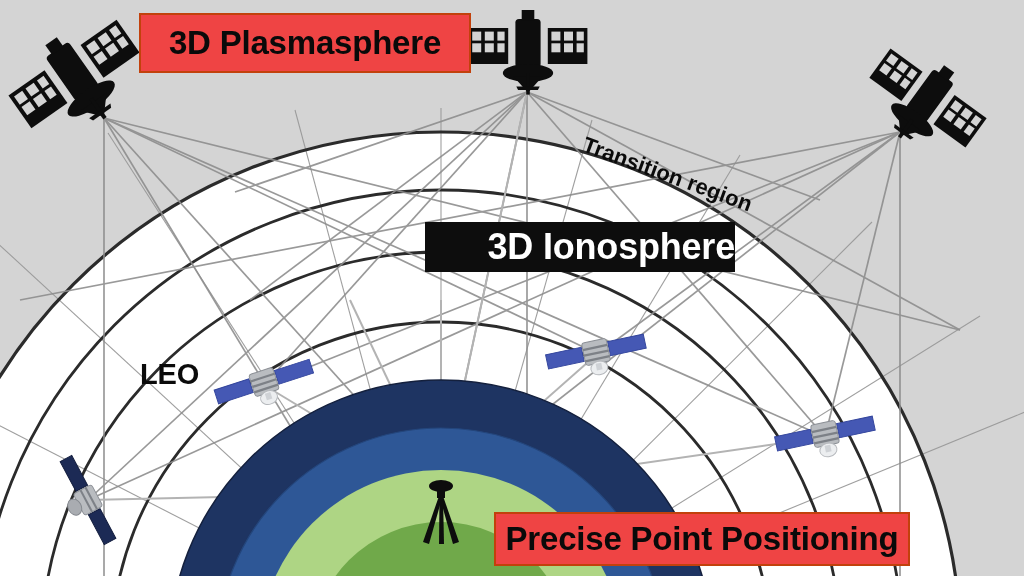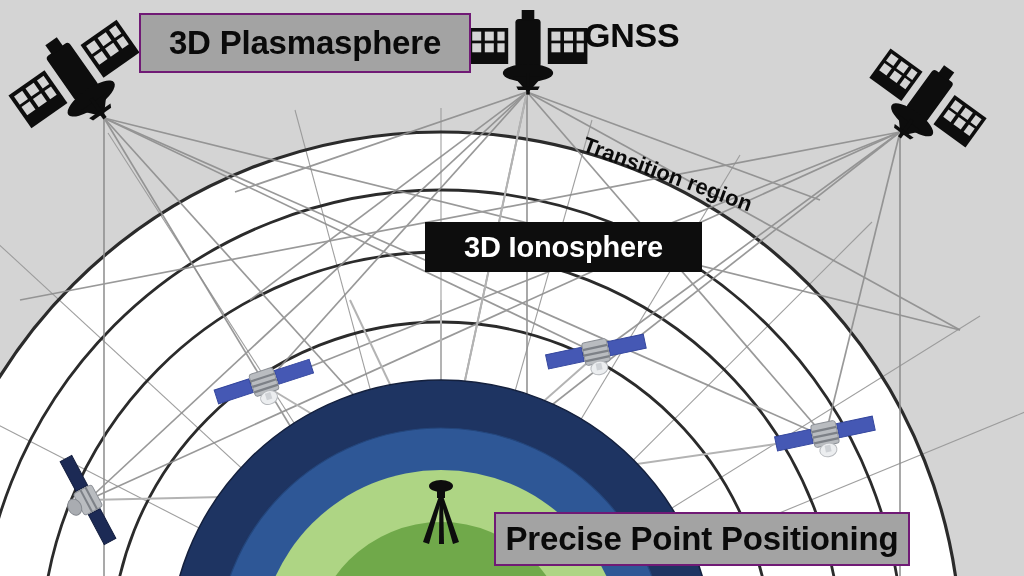--- a/index.html
+++ b/index.html
@@ -26,22 +26,22 @@
     position: absolute;
     box-sizing: border-box;
     display: flex;
     align-items: center;
     justify-content: center;
     white-space: nowrap;
     font-weight: bold;
     letter-spacing: -0.2px;
   }
   .label-white {
-    background: #a3a3a3;
-    border: 2px solid #701a75;
+    background: #ef4444;
+    border: 2px solid #c2410c;
     color: #0a0a0a;
   }
   .label-black {
     background: #0d0d0d;
     color: #ffffff;
   }
   .label-plain {
     color: #0a0a0a;
     font-weight: bold;
     background: transparent;
@@ -53,22 +53,23 @@
     font-size: 33px;
   }
   #lbl-gnss {
     left: 584px; top: 12px;
     width: 120px; height: 46px;
     font-size: 34px;
     justify-content: flex-start;
   }
   #lbl-ionosphere {
     left: 425px; top: 222px;
-    width: 277px; height: 50px;
-    font-size: 29px;
+    width: 310px; height: 50px;
+    font-size: 36px;
+    justify-content: flex-end;
   }
   #lbl-leo {
     left: 140px; top: 357px;
     width: 72px; height: 34px;
     font-size: 29px;
     justify-content: flex-start;
   }
   #lbl-ppp {
     left: 494px; top: 512px;
     width: 416px; height: 54px;
@@ -268,30 +269,30 @@
       <g transform="translate(928,98) rotate(36) scale(0.9)">
         <use href="#gnss-sat"></use>
       </g>
     </g>
   </svg>
 
   <div class="label-box label-white" id="lbl-plasmasphere">
     <span>3D Plasmasphere</span>
   </div>
 
-  <div class="label-box label-plain" id="lbl-gnss">
-    <span>GNSS</span>
-  </div>
 
   <div id="lbl-transition">
     <span>Transition region</span>
   </div>
 
   <div class="label-box label-black" id="lbl-ionosphere">
     <span>3D Ionosphere</span>
   </div>
 
+  <div class="label-box label-plain" id="lbl-leo">
+    <span>LEO</span>
+  </div>
 
   <div class="label-box label-white" id="lbl-ppp">
     <span>Precise Point Positioning</span>
   </div>
 
 </div>
 
 </body></html>

